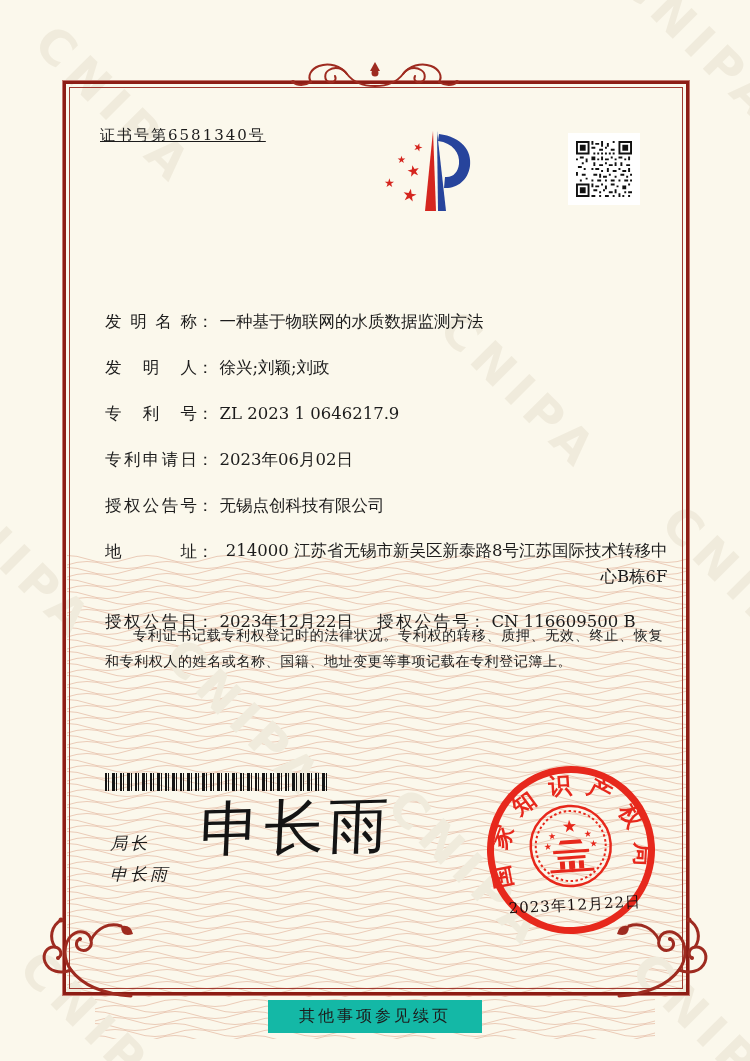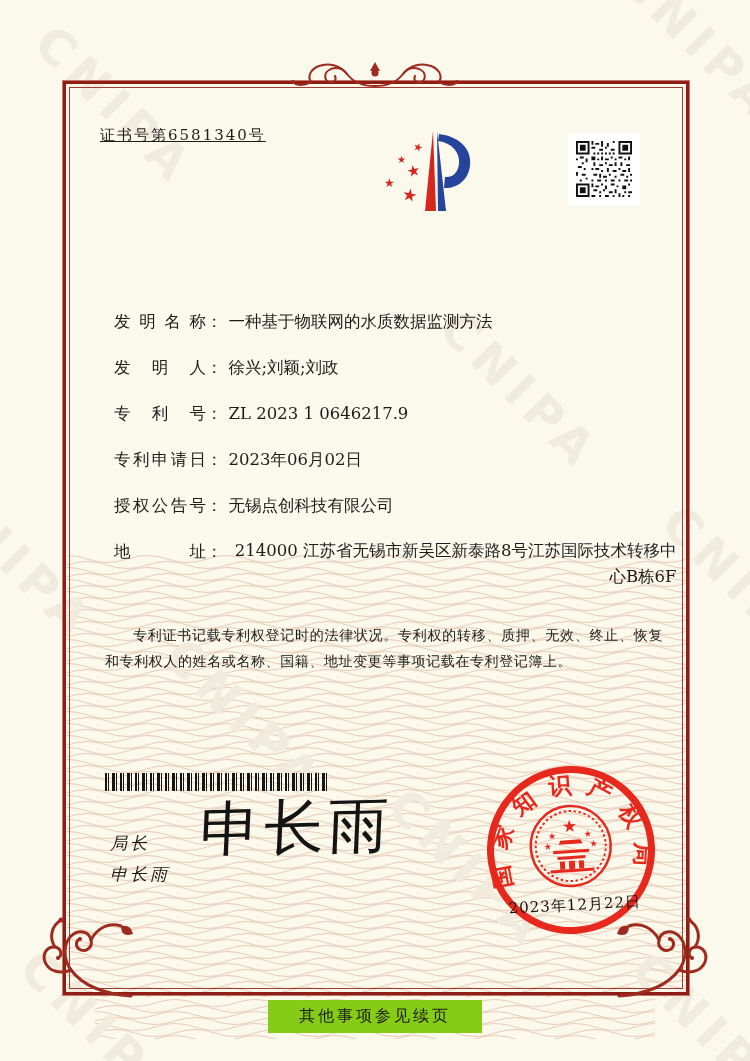--- a/index.html
+++ b/index.html
@@ -33,21 +33,21 @@
   .qr-pad{position:absolute;left:506px;top:53px;width:72px;height:72px;background:#fff;}
   .qr-pad svg{position:absolute;left:8px;top:8px;}
 
   .title{position:absolute;left:0;top:138px;width:100%;text-align:center;
          font-size:40px;font-weight:600;letter-spacing:25px;text-indent:25px;}
 
   
   .fields{position:absolute;left:43px;top:228px;width:575px;font-size:16.5px;}
   .frow{margin-bottom:18px;line-height:28px;white-space:nowrap;}
   .flabel{display:inline-block;width:92px;text-align:justify;text-align-last:justify;
-          vertical-align:top;margin-left:9px;}
+          vertical-align:top;}
   .fcolon{display:inline-block;margin-right:6px;vertical-align:top;}
   .fvalue{vertical-align:top;}
   .fvalue.addr{display:inline-block;width:448px;white-space:normal;line-height:26px;text-align:right;}
   .frow.duo{display:flex;}
   .frow .pair{white-space:nowrap;}
   .frow .pair.first{width:272px;}
 
   
   .paras{position:absolute;left:43px;top:543px;width:558px;font-size:14px;
          line-height:1.85;letter-spacing:0.6px;text-align:justify;}
@@ -73,21 +73,21 @@
   .seal .ring{position:absolute;left:0;top:0;width:154px;height:154px;
         border:7px solid #e7281c;border-radius:50%;}
   .seal svg{position:absolute;left:0;top:0;}
   .seal-date{position:absolute;left:0;top:130px;width:168px;text-align:center;
         font-size:15px;color:#181010;letter-spacing:1px;transform:rotate(1deg);}
 
   .page-footer{position:absolute;left:0;top:884px;width:100%;text-align:center;
         font-size:13px;letter-spacing:1px;}
 
   .cont-strip{position:absolute;left:268px;top:1000px;width:214px;height:33px;
-        background:#84cc16;z-index:5;display:flex;align-items:center;justify-content:center;
+        background:#14b8a6;z-index:5;display:flex;align-items:center;justify-content:center;
         font-size:16px;letter-spacing:3px;}
 
   .flourish{position:absolute;z-index:4;}
   .ornament-top{position:absolute;left:275px;top:56px;z-index:4;}
 </style>
 </head>
 <body>
 
 <svg id="waves-main" class="waves" style="left:67px;top:555px;" width="620" height="442" viewBox="0 0 620 442">
   <path id="wavepath" d="M-20,4 q20,-7 40,0 t40,0 t40,0 t40,0 t40,0 t40,0 t40,0 t40,0 t40,0 t40,0 t40,0 t40,0 t40,0 t40,0 t40,0 t40,0 t40,0" fill="none" stroke="#e7c3ae" stroke-width="1" opacity="0.85"></path>
@@ -286,20 +286,28 @@
     </div>
     <div class="frow">
       <span class="flabel">专利申请日</span><span class="fcolon">：</span><span class="fvalue">2023年06月02日</span>
     </div>
     <div class="frow">
       <span class="flabel">授权公告号</span><span class="fcolon">：</span><span class="fvalue">无锡点创科技有限公司</span>
     </div>
     <div class="frow">
       <span class="flabel">地址</span><span class="fcolon">：</span><span class="fvalue addr">214000 江苏省无锡市新吴区新泰路8号江苏国际技术转移中心B栋6F</span>
     </div>
+    <div class="frow duo">
+      <span class="pair first">
+        <span class="flabel">授权公告日</span><span class="fcolon">：</span><span class="fvalue">2023年12月22日</span>
+      </span>
+      <span class="pair">
+        <span class="flabel">授权公告号</span><span class="fcolon">：</span><span class="fvalue">CN 116609500 B</span>
+      </span>
+    </div>
   </div>
 
   <div class="paras">
     <p>专利证书记载专利权登记时的法律状况。专利权的转移、质押、无效、终止、恢复和专利权人的姓名或名称、国籍、地址变更等事项记载在专利登记簿上。</p>
   </div>
 
   <div class="barcode"></div>
 
   <div class="signer">
     <div>局长</div>

